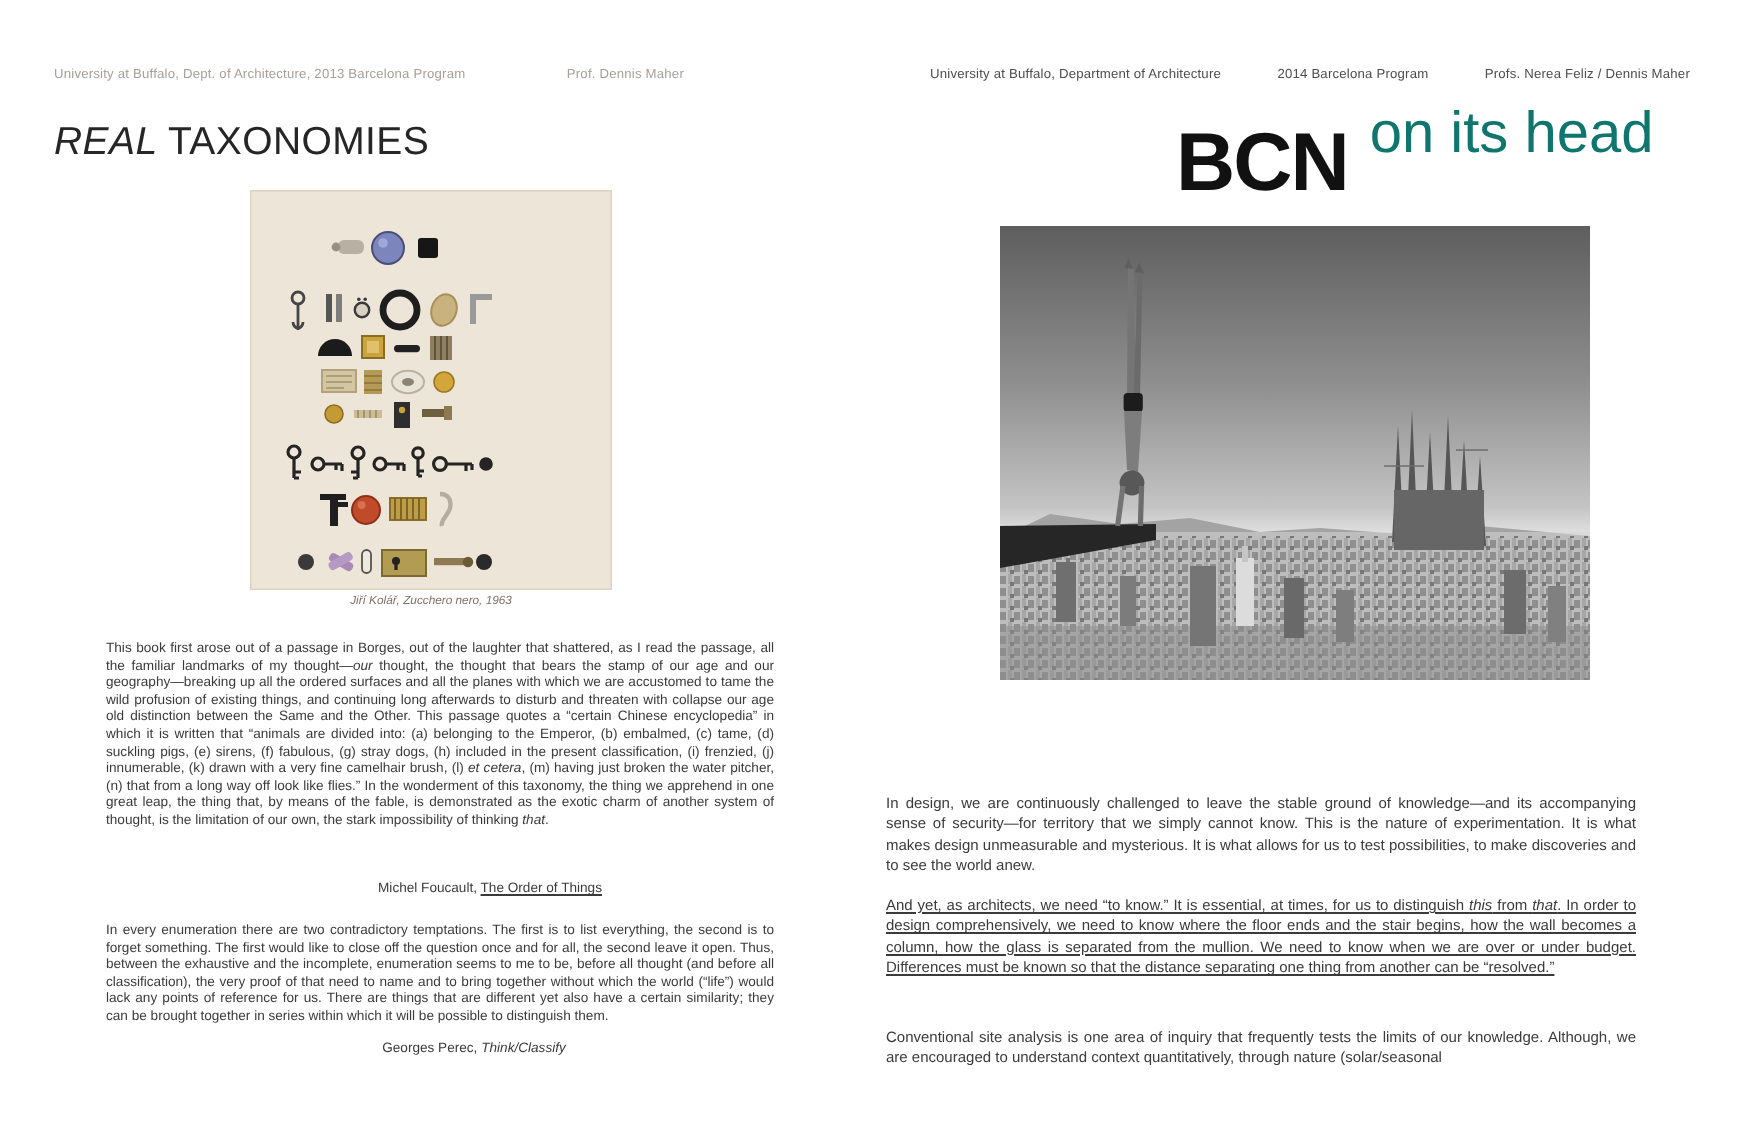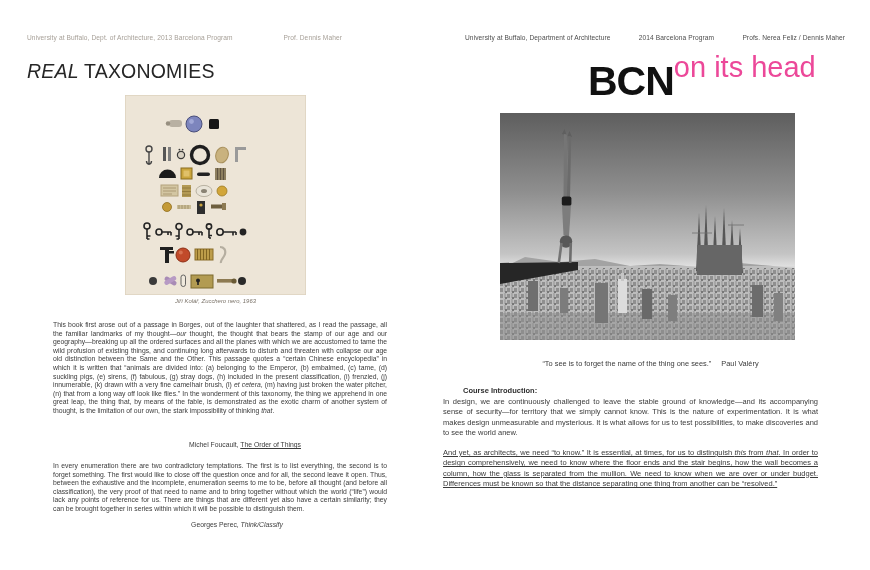--- a/index.html
+++ b/index.html
@@ -26,21 +26,21 @@
   .lp1 { position:absolute; left:53px; top:321px; width:334px; font-size:6.8px; line-height:8.6px; }
   .l-attrib1 { position:absolute; left:78px; top:441px; width:334px; text-align:center;
                font-size:6.8px; color:#3b3b3b; }
   .lp2 { position:absolute; left:53px; top:462px; width:334px; font-size:6.8px; line-height:8.6px; }
   .l-attrib2 { position:absolute; left:70px; top:521px; width:334px; text-align:center;
                font-size:6.8px; color:#3b3b3b; }
 
   
   .right-title { position:absolute; left:588px; top:50px; display:flex; align-items:flex-start; color:#111; }
   .right-title .t-main { font-size:41px; font-weight:bold; line-height:1; padding-top:11px; letter-spacing:-1px; }
-  .right-title .t-sub  { font-size:29px; font-weight:400; line-height:1; padding-top:3px; color:#ec4899; }
+  .right-title .t-sub  { font-size:29px; font-weight:400; line-height:1; margin-left:11px; padding-top:3px; color:#0f766e; }
 
   .photo-frame { position:absolute; left:500px; top:113px; width:295px; height:227px; }
   .photo-frame svg { display:block; }
 
   .r-quote { position:absolute; left:463px; top:359px; width:375px; text-align:center;
              font-size:7.4px; color:#3b3b3b; }
   .r-quote .q-author { margin-left:8px; }
 
   .r-heading { position:absolute; left:463px; top:386px; width:375px; font-size:7.5px;
                font-weight:bold; color:#2e2e2e; }
@@ -233,22 +233,18 @@
         <path d="M68.8 23 L71.2 23.5 L70 86 L66.8 86 Z" fill="#6b6b6b"></path>
         <rect x="61.8" y="83.5" width="9.6" height="9.5" rx="2" fill="#1c1c1c"></rect>
         <path d="M62 92.5 L71 92.5 L69 123 L63.5 122 Z" fill="#7d7d7d"></path>
         <circle cx="66" cy="128.5" r="6.2" fill="#585858"></circle>
         <path d="M61.5 130 L58.8 150" stroke="#747474" stroke-width="2.6" fill="none"></path>
         <path d="M70.8 130 L70.2 150" stroke="#6d6d6d" stroke-width="2.6" fill="none"></path>
       </g>
     </svg>
   </div>
 
-  <div class="r-quote">
-    <span>“To see is to forget the name of the thing one sees.”</span>
-    <span class="q-author">Paul Valéry</span>
-  </div>
-
-  <div class="r-heading">Course Introduction:</div>
+
   <p class="body-text rp rp1"><span>In design, we are continuously challenged to leave the stable ground of knowledge—and its accompanying sense of security—for territory that we simply cannot know.  This is the nature of experimentation.  It is what makes design unmeasurable and mysterious.  It is what allows for us to test possibilities, to make discoveries and to see the world anew.</span></p>
   <p class="body-text rp rp2"><span>And yet, as architects, we need “to know.”  It is essential, at times, for us to distinguish </span><span style="font-style: italic;">this</span><span> from </span><span style="font-style: italic;">that</span><span>.  In order to design comprehensively, we need to know where the floor ends and the stair begins, how the wall becomes a column, how the glass is separated from the mullion. We need to know when we are over or under budget.  Differences must be known so that the distance separating one thing from another can be “resolved.”</span></p>
+  <p class="body-text rp rp3"><span>Conventional site analysis is one area of inquiry that frequently tests the limits of our knowledge. Although, we are encouraged to understand context quantitatively, through nature (solar/seasonal</span></p>
 
 </div>
 
 </body></html>

